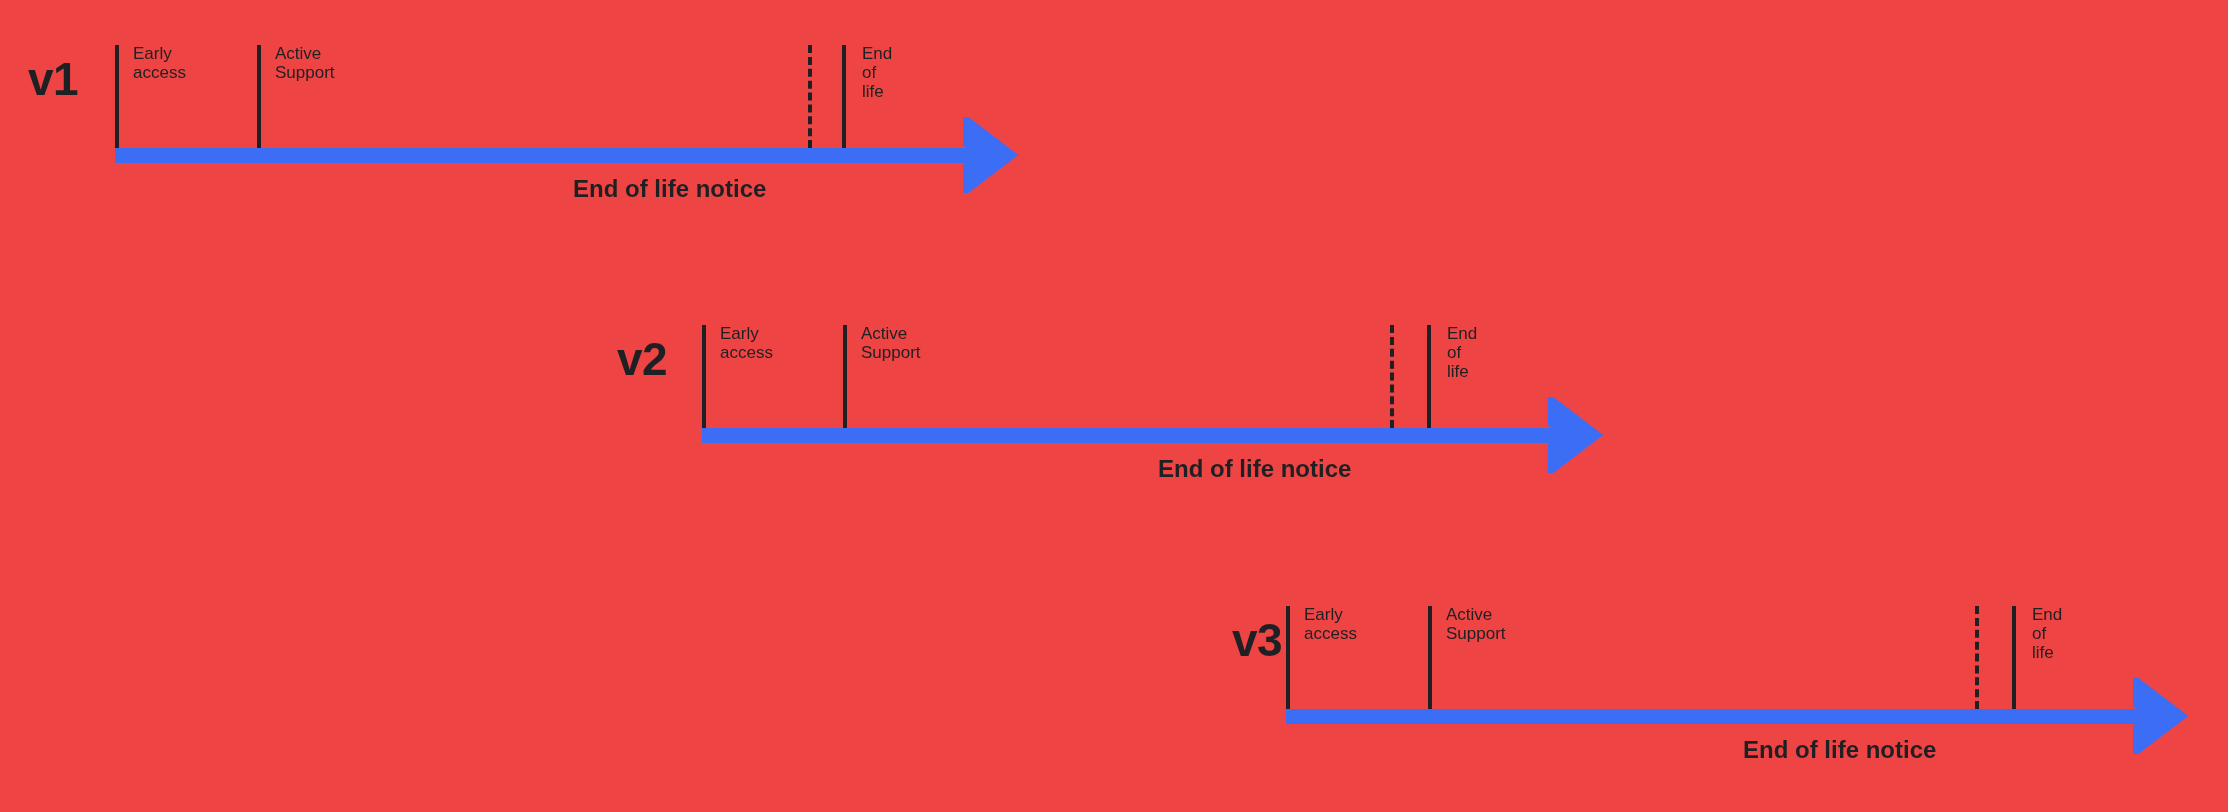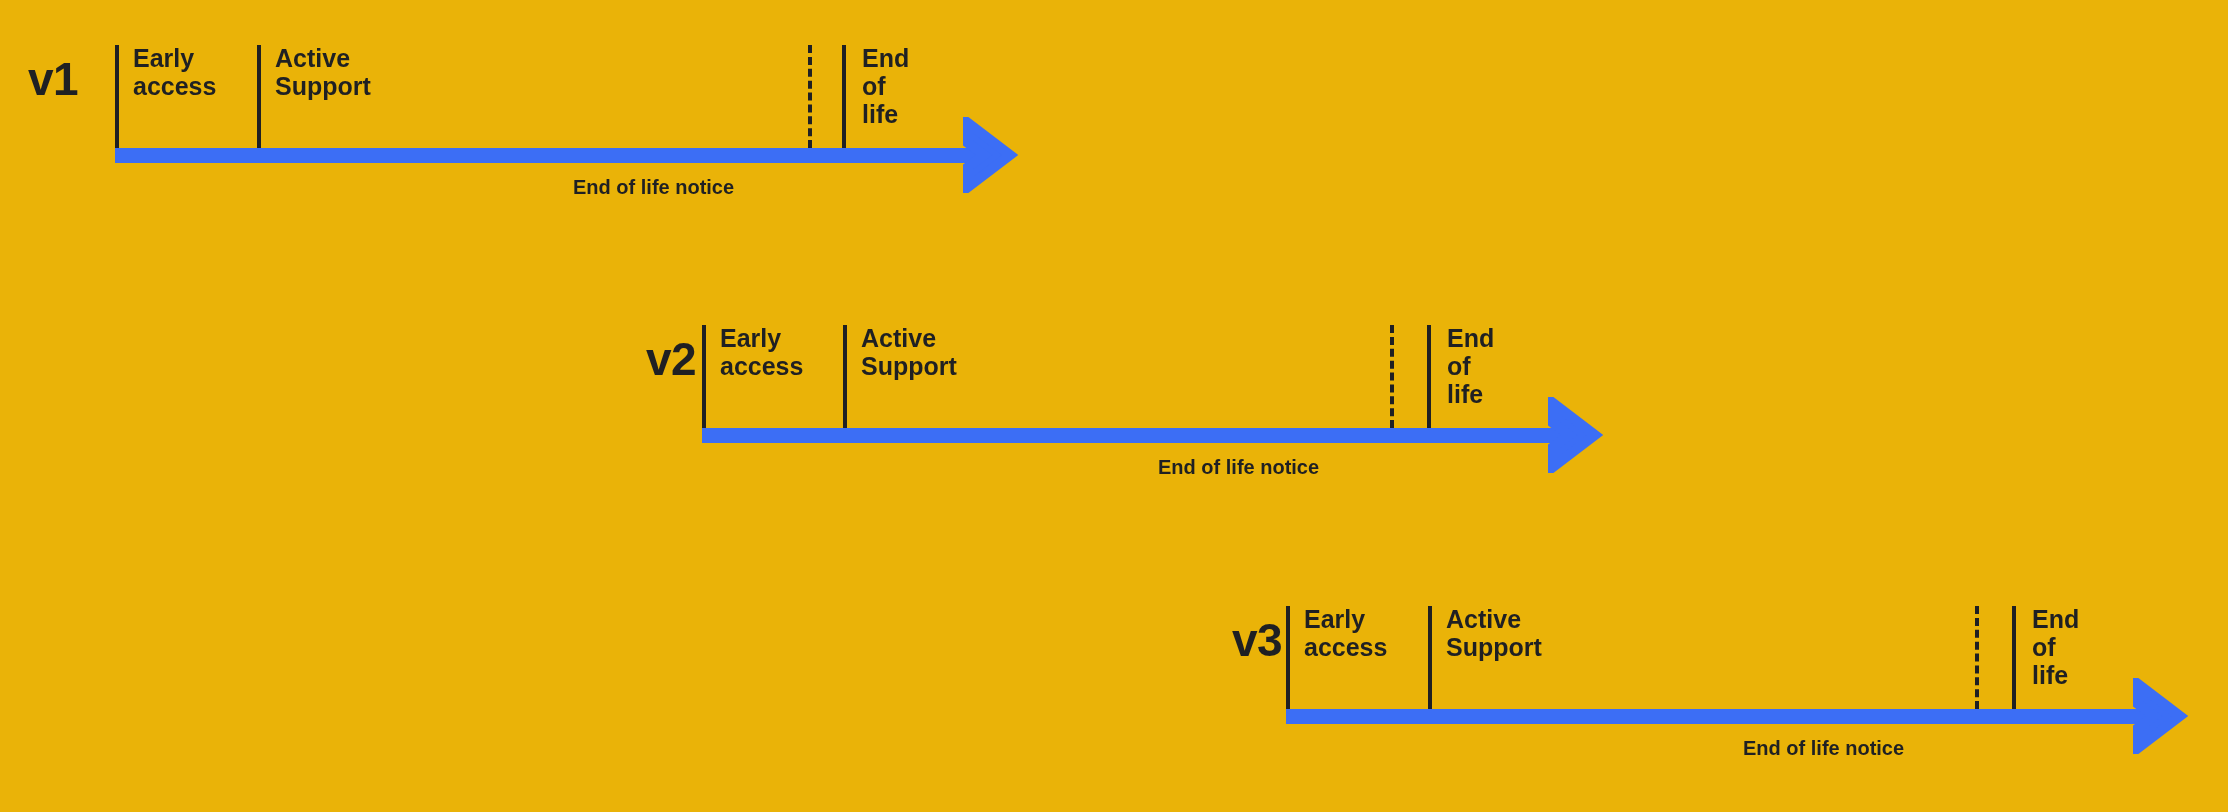--- a/index.html
+++ b/index.html
@@ -10,21 +10,21 @@
   }
   body {
     font-family: "Liberation Sans", sans-serif;
     color: #1f2023;
     -webkit-font-smoothing: antialiased;
   }
   #diagram {
     position: relative;
     width: 2228px;
     height: 812px;
-    background: #eab308;
+    background: #ef4444;
     overflow: hidden;
   }
 
   
   .lifecycle-row {
     position: absolute;
     left: 0;
     top: 0;
   }
 
@@ -47,42 +47,42 @@
   }
   .notice-divider {
     position: absolute;
     width: 0;
     border-left: 4px dashed #1f2023;
   }
 
   
   .phase-label {
     position: absolute;
-    font-size: 25px;
-    font-weight: 700;
+    font-size: 17px;
+    font-weight: 400;
     line-height: 1.12;
     color: #1f2023;
     white-space: pre-line;
   }
 
   
   .timeline-bar {
     position: absolute;
     height: 15px;
     background: #3c6ef5;
   }
   .timeline-arrowhead {
     position: absolute;
     display: block;
   }
 
   
   .notice-label {
     position: absolute;
-    font-size: 20px;
+    font-size: 24px;
     font-weight: 700;
     line-height: 1;
     color: #1f2023;
     white-space: nowrap;
   }
 </style>
 </head>
 <body>
 
 <div id="diagram">
@@ -101,21 +101,21 @@
 
     <div class="timeline-bar" style="left: 115px; top: 148px; width: 874px; background: rgb(60, 110, 245);"></div>
     <svg class="timeline-arrowhead" width="60" height="76" viewBox="0 0 60 76" aria-hidden="true" style="left: 962px; top: 117px;">
       <path d="M6 6 L48 38 L6 70 L6 50 L22 38 L6 26 Z" fill="#3c6ef5" stroke="#3c6ef5" stroke-width="10" stroke-linejoin="miter"></path>
     </svg>
 
     <div class="notice-label" style="left: 573px; top: 177px;">End of life notice</div>
   </div>
 
   <div class="lifecycle-row">
-    <div class="version-label" style="left: 646px; top: 336px;">v2</div>
+    <div class="version-label" style="left: 617px; top: 336px;">v2</div>
 
     <div class="phase-divider" style="left: 702px; top: 325px; height: 103px;"></div>
     <div class="phase-divider" style="left: 843px; top: 325px; height: 103px;"></div>
     <div class="notice-divider" style="left: 1390px; top: 325px; height: 103px;"></div>
     <div class="phase-divider" style="left: 1427px; top: 325px; height: 103px;"></div>
 
     <div class="phase-label" style="left: 720px; top: 324px;">Early
 access</div>
     <div class="phase-label" style="left: 861px; top: 324px;">Active Support</div>
     <div class="phase-label" style="left: 1447px; top: 324px;">End of life</div>

